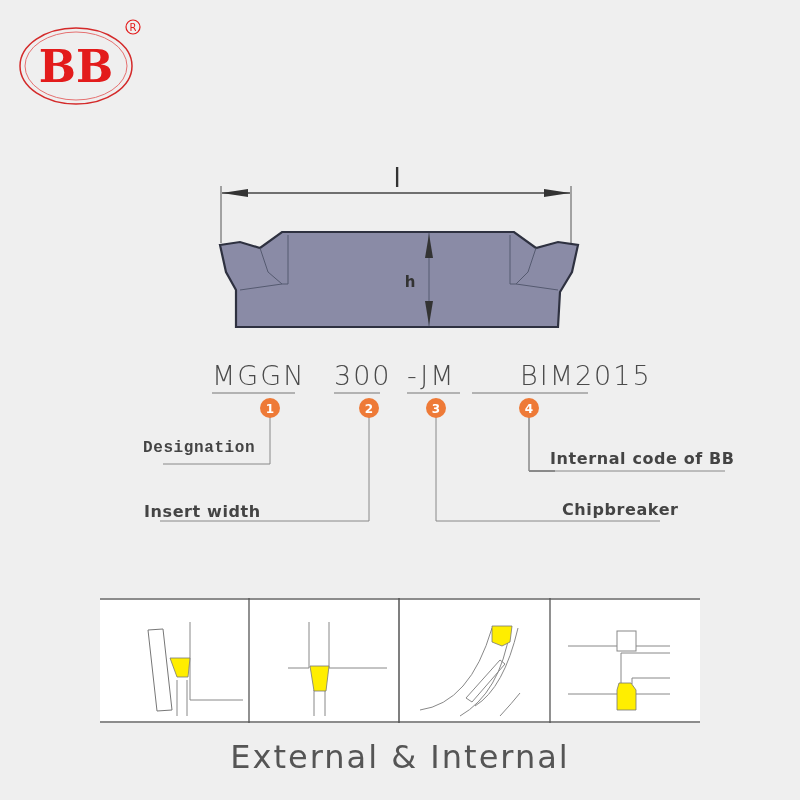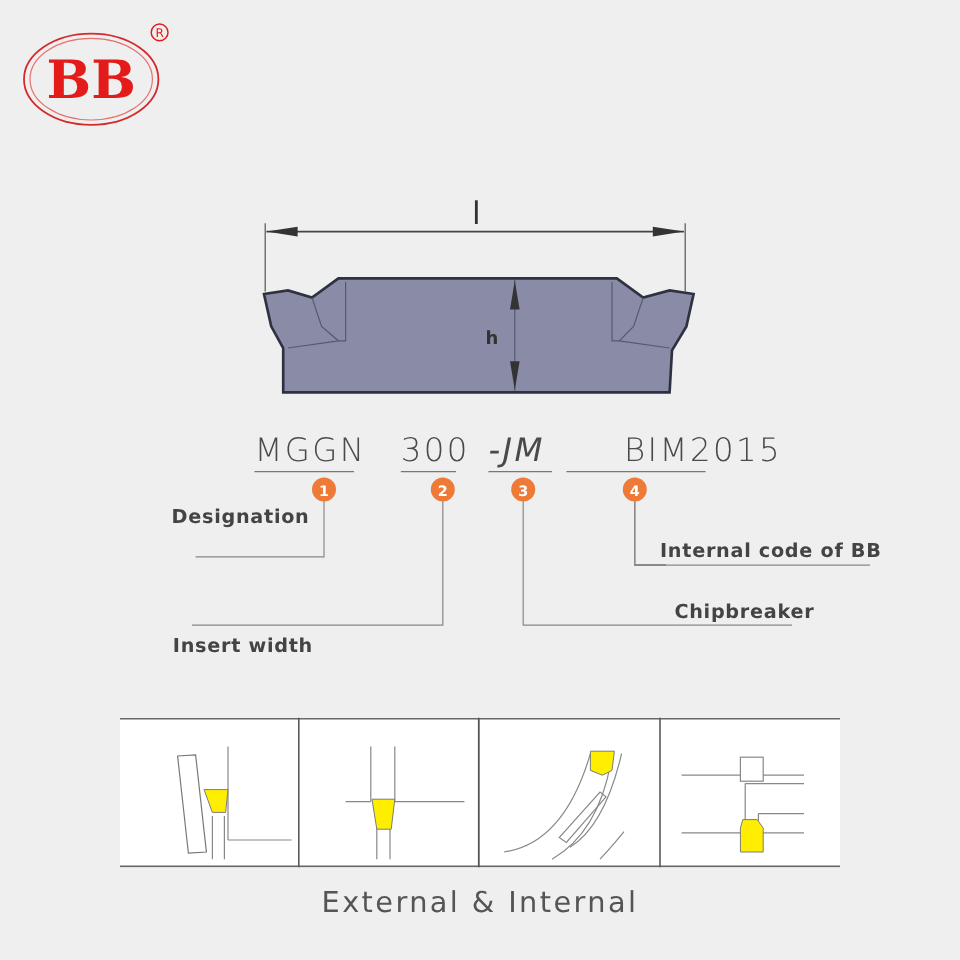--- a/index.html
+++ b/index.html
@@ -13,21 +13,21 @@
   .code-part {
     position: absolute; top: 360px; font-size: 27px; color: #4a4a4a;
     letter-spacing: 2px; font-family: "DejaVu Sans", sans-serif; font-weight: 300;
   }
   .label {
     position: absolute; font-size: 16px; font-weight: bold; color: #444;
     letter-spacing: 0.6px; font-family: "DejaVu Sans", sans-serif;
   }
   .bottom-title {
     position: absolute; left: 0; width: 800px; top: 738px; text-align: center;
-    font-size: 24px; color: #555; letter-spacing: 2px;
+    font-size: 32px; color: #555; letter-spacing: 2px;
     font-family: "DejaVu Sans", sans-serif;
   }
 </style>
 </head>
 <body>
 
 <svg class="abs logo" viewBox="0 0 120 85" width="120" height="85">
   <ellipse cx="58" cy="44" rx="56" ry="38" fill="none" stroke="#d42a2a" stroke-width="1.5"></ellipse>
   <ellipse cx="58" cy="44" rx="51" ry="34" fill="none" stroke="#e57070" stroke-width="1"></ellipse>
   <text x="58" y="60" text-anchor="middle" font-family="'DejaVu Serif', serif" font-weight="bold" font-size="44" fill="#e31b1b">BB</text>
@@ -53,21 +53,21 @@
   <polyline points="358,130 316,124" fill="none" stroke="#555a70" stroke-width="1"></polyline>
   <line x1="229" y1="73" x2="229" y2="166" stroke="#555a70" stroke-width="1"></line>
 
   <polygon points="229,74 225,98 233,98" fill="#333"></polygon>
   <polygon points="229,165 225,141 233,141" fill="#333"></polygon>
   <text x="210" y="127" text-anchor="middle" font-size="15" font-weight="bold" fill="#333" font-family="'DejaVu Sans', sans-serif">h</text>
 </svg>
 
 <div class="code-part" style="left:212px;">MGGN</div>
 <div class="code-part" style="left:334px;">300</div>
-<div class="code-part" style="left:407px;font-style:italic;">-JM</div>
+<div class="code-part" style="left:407px;">-JM</div>
 <div class="code-part" style="left:472px;margin-left:48px;">BIM2015</div>
 
 <svg class="abs" style="left:0; top:380px;" width="800" height="150">
 
   <line x1="212" y1="13" x2="295" y2="13" stroke="#777" stroke-width="1.2"></line>
   <line x1="334" y1="13" x2="380" y2="13" stroke="#777" stroke-width="1.2"></line>
   <line x1="407" y1="13" x2="460" y2="13" stroke="#777" stroke-width="1.2"></line>
   <line x1="472" y1="13" x2="588" y2="13" stroke="#777" stroke-width="1.2"></line>
 
   <polyline points="270,28 270,84 163,84" fill="none" stroke="#888" stroke-width="1"></polyline>
@@ -97,22 +97,22 @@
       <text x="529" y="33" text-anchor="middle" font-size="12" font-weight="bold" fill="#fff" font-family="'DejaVu Sans', sans-serif">4</text>
     </g>
 </svg>
 
 <svg class="abs" style="left:0; top:0;" width="800" height="800">
   <line x1="529" y1="471" x2="555" y2="471" stroke="#888" stroke-width="1"></line>
   <line x1="555" y1="471" x2="725" y2="471" stroke="#888" stroke-width="1"></line>
   <line x1="555" y1="521" x2="660" y2="521" stroke="#888" stroke-width="1"></line>
 </svg>
 
-<div class="label" style="left:143px; top:421px;">Designation</div>
-<div class="label" style="left:144px; top:528px;text-align:center;">Insert width</div>
+<div class="label" style="left:143px; top:439px;font-family:Liberation Mono, monospace;">Designation</div>
+<div class="label" style="left:144px; top:502px;text-align:center;">Insert width</div>
 <div class="label" style="left:562px; top:500px;">Chipbreaker</div>
 <div class="label" style="left:550px; top:449px;">Internal code of BB</div>
 
 <svg class="abs" style="left:100px; top:598px;" width="600" height="125" viewBox="0 0 600 125">
   <rect x="0" y="0" width="600" height="125" fill="#ffffff"></rect>
   <line x1="0" y1="1" x2="600" y2="1" stroke="#666" stroke-width="1.3"></line>
   <line x1="0" y1="124" x2="600" y2="124" stroke="#666" stroke-width="1.3"></line>
   <line x1="149" y1="0" x2="149" y2="125" stroke="#555" stroke-width="1.3"></line>
   <line x1="299" y1="0" x2="299" y2="125" stroke="#555" stroke-width="1.5"></line>
   <line x1="450" y1="0" x2="450" y2="125" stroke="#555" stroke-width="1.3"></line>

